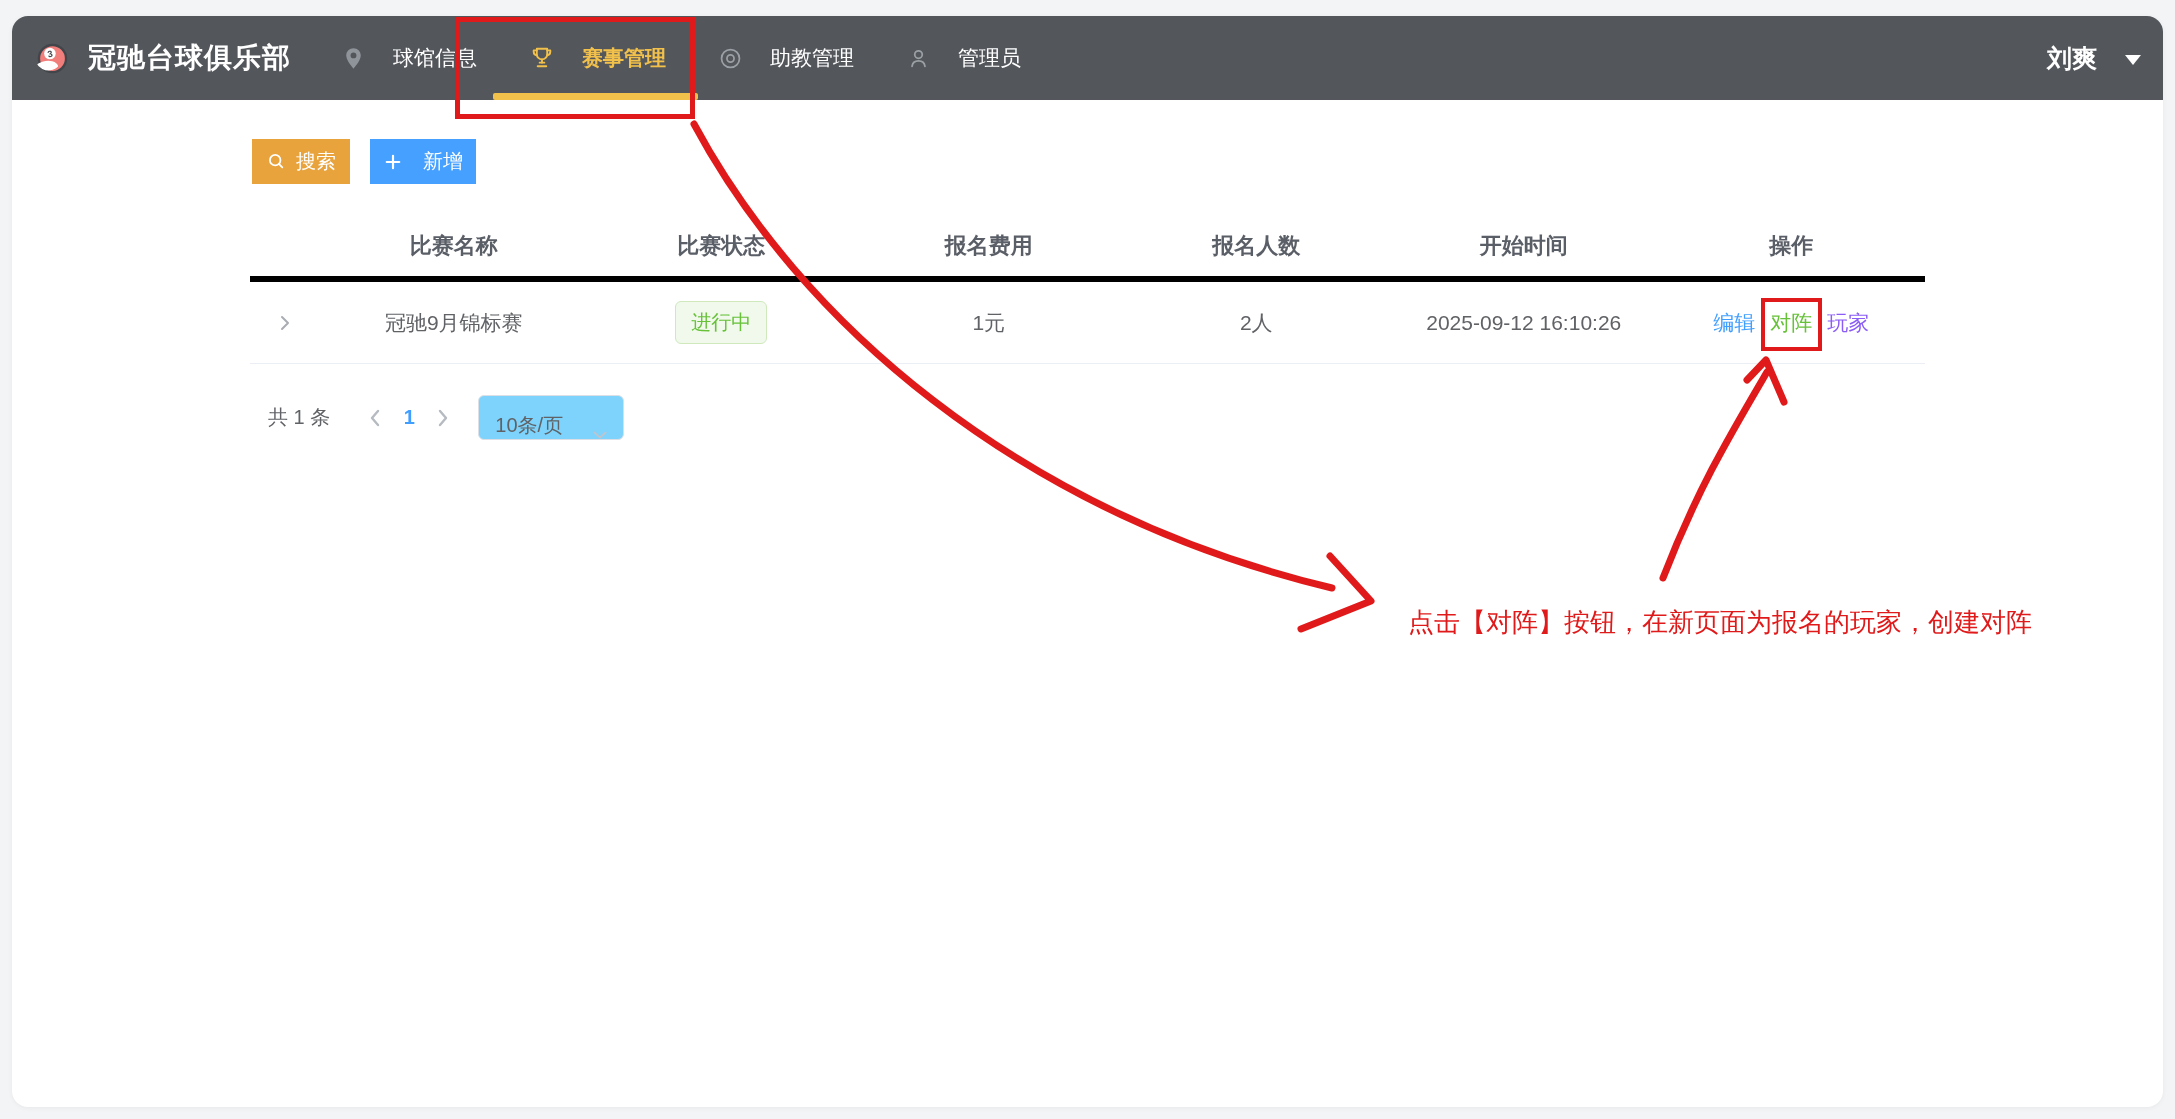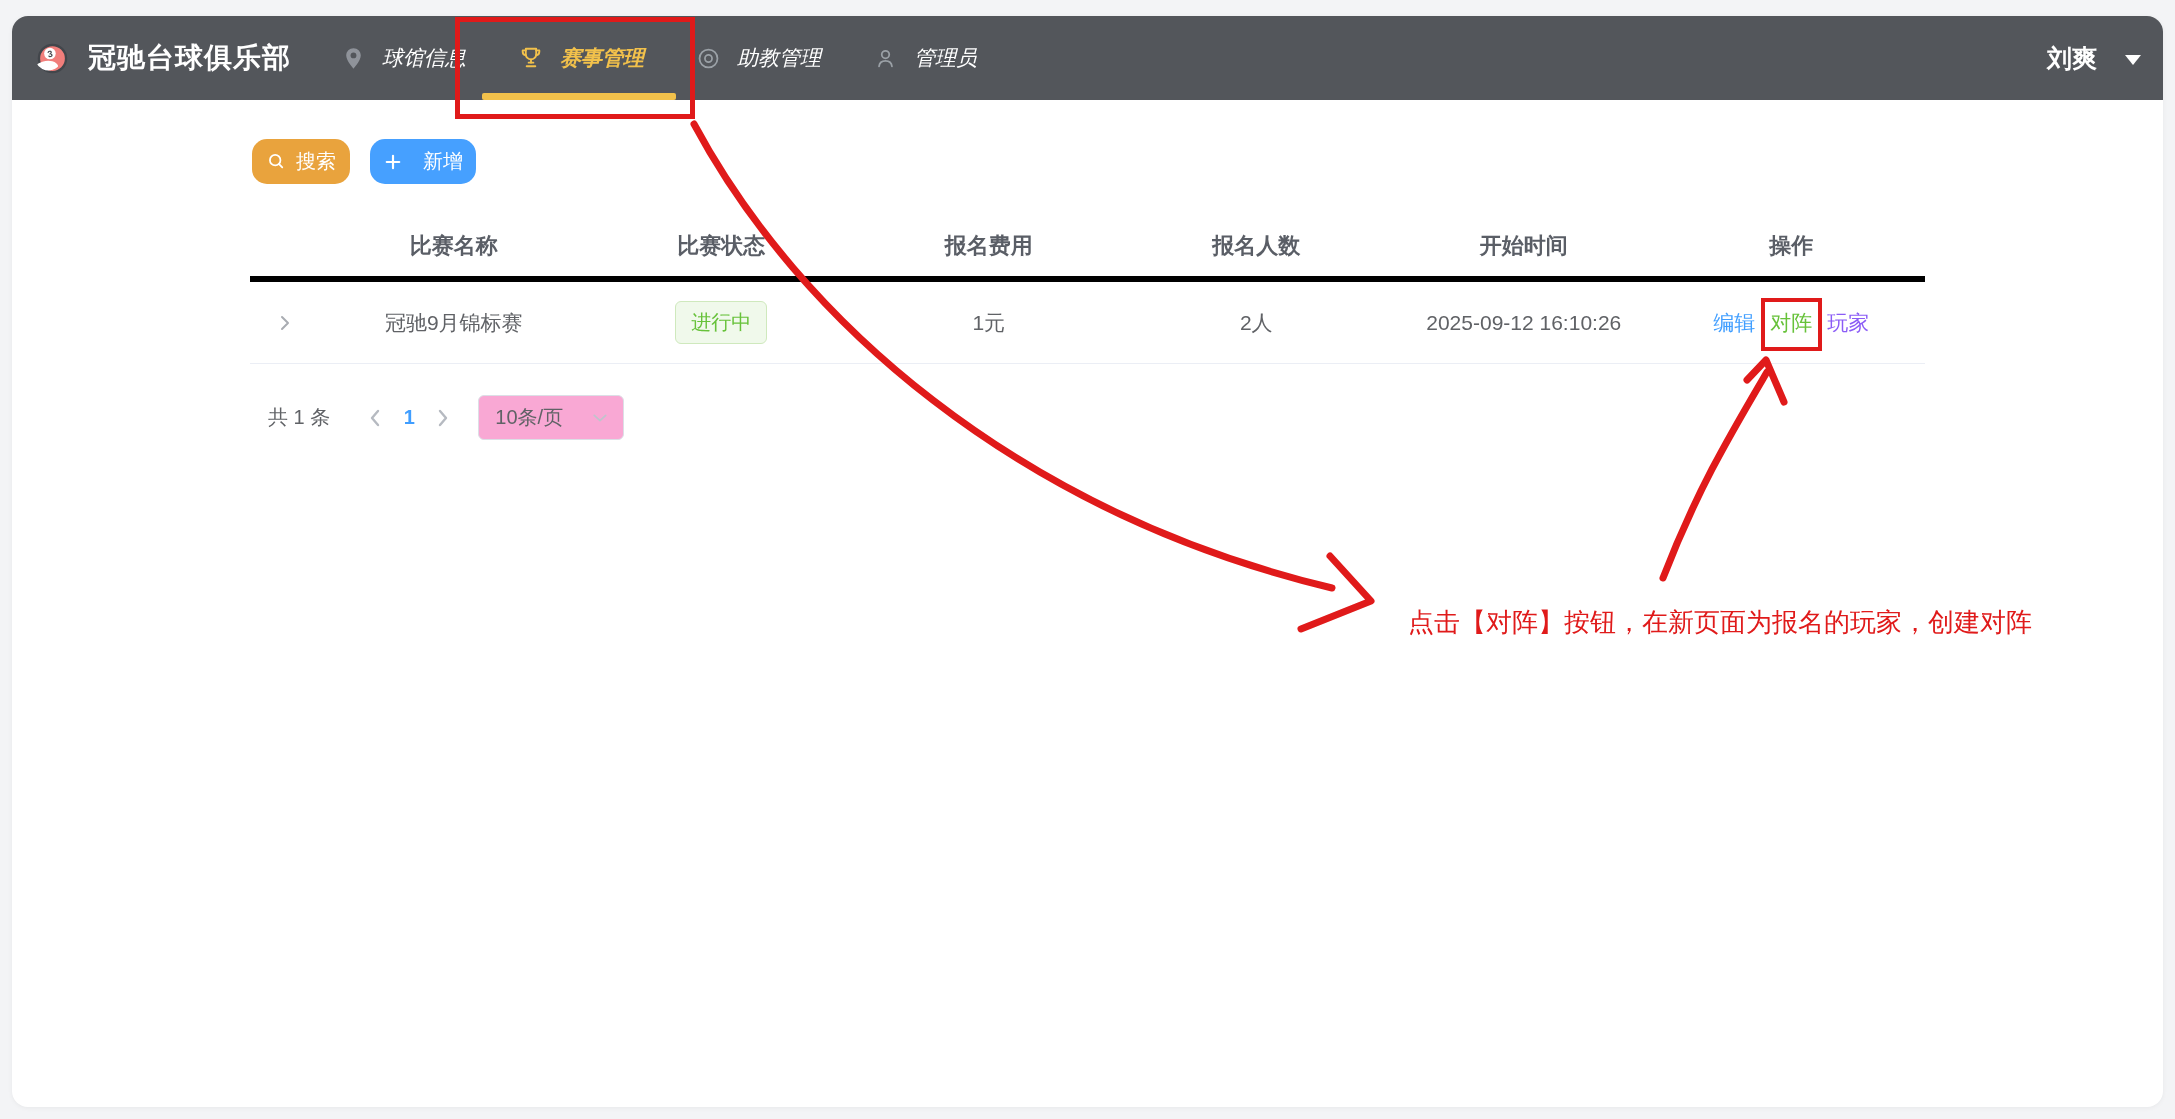--- a/index.html
+++ b/index.html
@@ -22,22 +22,22 @@
   
   .topbar {
     height: 84px; background: #53565b;
     display: flex; align-items: center;
     padding: 0 22px 0 24px;
   }
   .brand { display: flex; align-items: center; gap: 19px; }
   .brand-name { color: #fff; font-size: 28px; font-weight: 700; letter-spacing: 1px; }
   .nav { display: flex; height: 100%; margin-left: 24px; }
   .nav-item {
-    position: relative; display: flex; align-items: center; gap: 16px;
-    padding: 0 26px; height: 100%; cursor: pointer; font-style: italic;
+    position: relative; display: flex; align-items: center; gap: 27px;
+    padding: 0 26px; height: 100%; cursor: pointer;
   }
   .nav-item .nav-label { color: #ffffff; font-size: 21px; }
   .nav-item.active .nav-label { color: #f2c14b; font-weight: 700; }
   .nav-underline {
     position: absolute; left: -10px; right: -6px; bottom: 0; height: 7px;
     background: #f2c14b; border-radius: 2px;
   }
   .user {
     margin-left: auto; display: flex; align-items: center; gap: 28px;
     color: #fff; font-size: 25px; font-weight: 700; cursor: pointer;
@@ -51,21 +51,21 @@
   
   .toolbar { position: absolute; left: 240px; top: 123px; display: flex; gap: 20px; }
   .select {
     width: 312px; height: 45px; background: #fff;
     border: 1px solid #dcdfe6; border-radius: 6px;
     display: flex; align-items: center; justify-content: space-between;
     padding: 0 16px; cursor: pointer;
   }
   .select .ph { color: #c0c4cc; font-size: 20px; }
   .btn {
-    height: 45px; border: none; border-radius: 15px; color: #fff; font-size: 20px;
+    height: 45px; border: none; border-radius: 0; color: #fff; font-size: 20px;
     display: flex; align-items: center; justify-content: center; gap: 9px;
     cursor: pointer; font-family: Liberation Sans, sans-serif;
   }
   .btn-search { width: 98px; background: #e9a33d; }
   .btn-add   { width: 106px; background: #46a0ff; gap: 20px; }
 
   
   .table { position: absolute; left: 238px; top: 200px; width: 1675px; }
   .thead, .trow {
     display: grid; grid-template-columns: 70px repeat(6, 1fr);
@@ -85,23 +85,23 @@
   .action-edit   { color: #409eff; }
   .action-versus { color: #67c23a; }
   .action-player { color: #8b5cf6; }
 
   
   .pager { position: absolute; left: 256px; top: 379px; height: 45px; display: flex; align-items: center; }
   .pager-total { font-size: 20px; color: #606266; margin-right: 28px; }
   .pager-btn { width: 34px; display: flex; justify-content: center; cursor: pointer; }
   .pager-page { width: 34px; text-align: center; color: #409eff; font-size: 20px; font-weight: 700; cursor: pointer; }
   .pager-size {
-    margin-left: 18px; width: 146px; height: 45px; background: #f9a8d4;
+    margin-left: 18px; width: 146px; height: 45px; background: #7dd3fc;
     border: 1px solid #dcdfe6; border-radius: 6px;
-    display: flex; align-items: center; justify-content: center; gap: 30px;
+    display: flex; align-items: flex-end; justify-content: center; gap: 30px;
     cursor: pointer;
   }
   .pager-size .size-label { font-size: 20px; color: #606266; }
 
   
   .anno { position: absolute; z-index: 60; pointer-events: none; }
   .anno-box { border: 5px solid #e01a1a; }
   #anno-box-tab    { left: 455px; top: 17px;  width: 240px; height: 102px; }
   #anno-box-versus { left: 1761px; top: 298px; width: 61px;  height: 53px; border-width: 4px; }
   #anno-arrows { left: 0; top: 0; width: 2175px; height: 1119px; }

